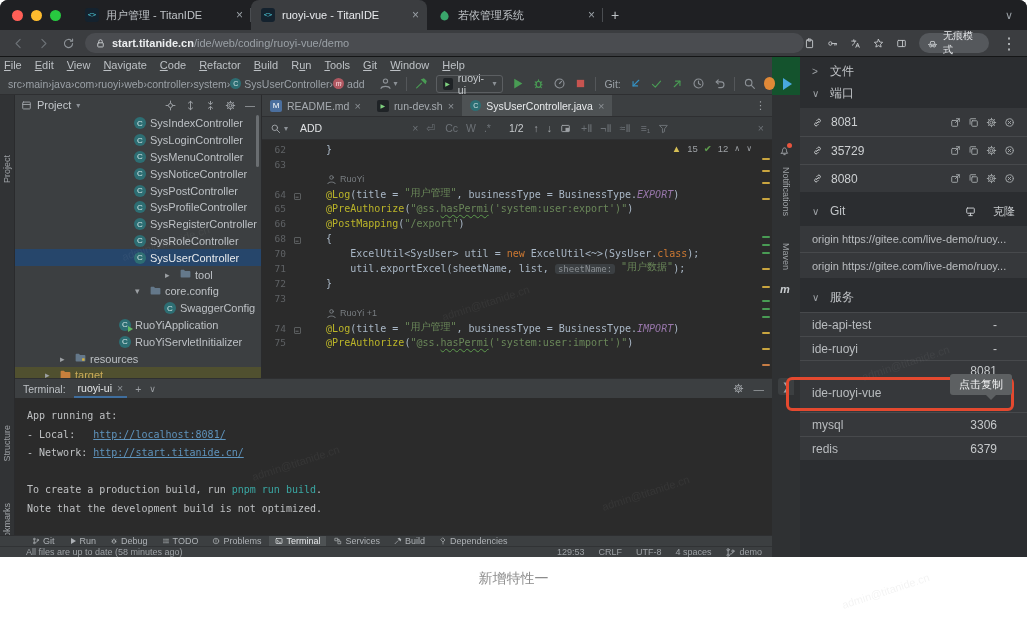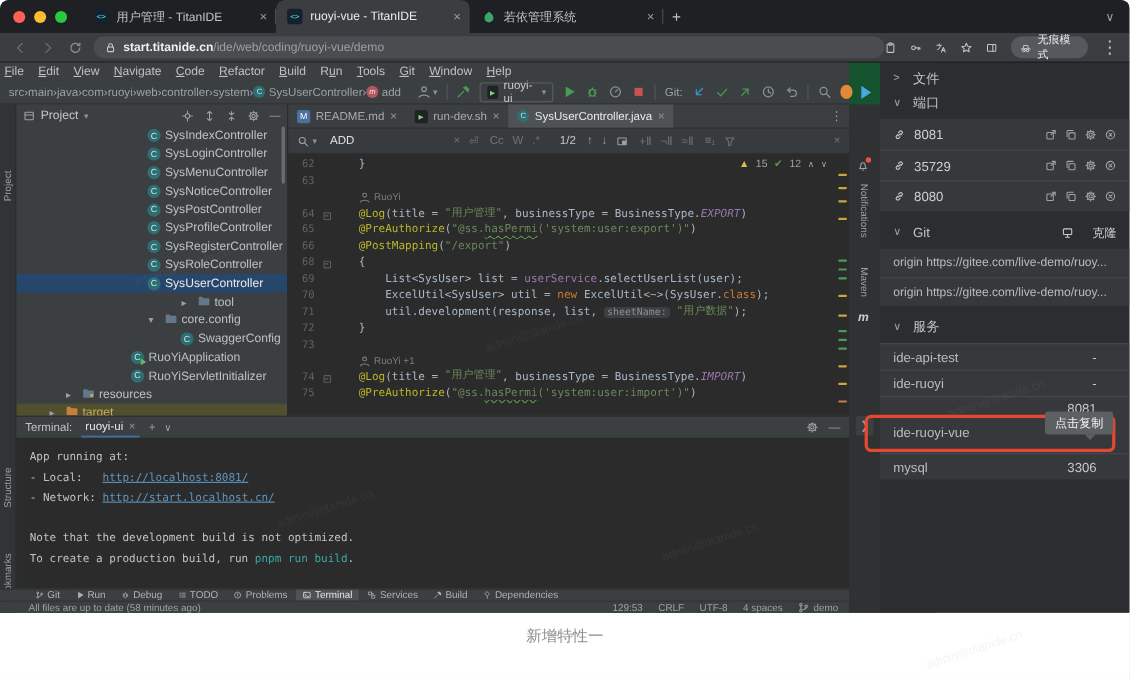--- a/index.html
+++ b/index.html
@@ -636,23 +636,22 @@
               <div class="line"><span class="gut">62</span><span class="fold"></span><span class="c-p">    }</span></div>
               <div class="line"><span class="gut">63</span><span class="fold"></span></div>
               <div class="line"><span class="gut"></span><span class="fold"></span><span class="inlay" style="padding-left:24px"><span class="ic small "><svg viewBox="0 0 16 16">
                       <circle cx="8" cy="5" r="2.6"></circle>
                       <path d="M2.5 14c1-3.2 10-3.2 11 0"></path>
                     </svg></span><span>RuoYi</span></span></div>
               <div class="line"><span class="gut">64</span><span class="fold"><span class="fbox">−</span></span><span class="c-p">    </span><span class="c-a">@Log</span><span class="c-p">(title = </span><span class="c-s">"用户管理"</span><span class="c-p">, businessType = BusinessType.</span><span class="c-c">EXPORT</span><span class="c-p">)</span></div>
               <div class="line"><span class="gut">65</span><span class="fold"></span><span class="c-p">    </span><span class="c-a">@PreAuthorize</span><span class="c-p">(</span><span class="c-s">"@ss.</span><span class="c-sq">hasPermi</span><span class="c-s">('system:user:export')"</span><span class="c-p">)</span></div>
               <div class="line"><span class="gut">66</span><span class="fold"></span><span class="c-p">    </span><span class="c-a">@PostMapping</span><span class="c-p">(</span><span class="c-s">"/export"</span><span class="c-p">)</span></div>
               <div class="line"><span class="gut">68</span><span class="fold"><span class="fbox">−</span></span><span class="c-p">    {</span></div>
-              <div class="line"><span class="gut">69</span><span class="fold"></span><span class="c-p">        List&lt;SysUser&gt; list = </span><span class="c-f">userService</span><span class="c-p">.selectUserList(user);</span></div>
               <div class="line"><span class="gut">70</span><span class="fold"></span><span class="c-p">        ExcelUtil&lt;SysUser&gt; util = </span><span class="c-k">new </span><span class="c-p">ExcelUtil&lt;~&gt;(SysUser.</span><span class="c-k">class</span><span class="c-p">);</span></div>
-              <div class="line"><span class="gut">71</span><span class="fold"></span><span class="c-p">        util.development(response, list, </span><span class="c-h">sheetName:</span><span class="c-p"> </span><span class="c-s">"用户数据"</span><span class="c-p">);</span></div>
+              <div class="line"><span class="gut">71</span><span class="fold"></span><span class="c-p">        util.exportExcel(sheetName, list, </span><span class="c-h">sheetName:</span><span class="c-p"> </span><span class="c-s">"用户数据"</span><span class="c-p">);</span></div>
               <div class="line"><span class="gut">72</span><span class="fold"></span><span class="c-p">    }</span></div>
               <div class="line"><span class="gut">73</span><span class="fold"></span></div>
               <div class="line"><span class="gut"></span><span class="fold"></span><span class="inlay" style="padding-left:24px"><span class="ic small "><svg viewBox="0 0 16 16">
                       <circle cx="8" cy="5" r="2.6"></circle>
                       <path d="M2.5 14c1-3.2 10-3.2 11 0"></path>
                     </svg></span><span>RuoYi +1</span></span></div>
               <div class="line"><span class="gut">74</span><span class="fold"><span class="fbox">−</span></span><span class="c-p">    </span><span class="c-a">@Log</span><span class="c-p">(title = </span><span class="c-s">"用户管理"</span><span class="c-p">, businessType = BusinessType.</span><span class="c-c">IMPORT</span><span class="c-p">)</span></div>
               <div class="line"><span class="gut">75</span><span class="fold"></span><span class="c-p">    </span><span class="c-a">@PreAuthorize</span><span class="c-p">(</span><span class="c-s">"@ss.</span><span class="c-sq">hasPermi</span><span class="c-s">('system:user:import')"</span><span class="c-p">)</span></div>
             </div>
           <div class="inspect">
@@ -698,24 +697,24 @@
                 <circle cx="8" cy="8" r="4.6"></circle>
                 <path d="M8 1.8v1.6M8 12.6v1.6M1.8 8h1.6M12.6 8h1.6M3.6 3.6l1.2 1.2M11.2 11.2l1.2 1.2M12.4 3.6l-1.2 1.2M4.8 11.2l-1.2 1.2"></path>
               </svg>
             </span>
           <span>—</span>
         </span>
       </div>
       <div class="termbody" id="termbody">
           <div class="tline"><span>App running at:</span></div>
           <div class="tline"><span>- Local:   </span><span class="tlink">http://localhost:8081/</span></div>
-          <div class="tline"><span>- Network: </span><span class="tlink">http://start.localhost.cn/</span></div>
+          <div class="tline"><span>- Network: </span><span class="tlink">http://start.titanide.cn/</span></div>
           <div class="tline"> </div>
+          <div class="tline"><span>To create a production build, run </span><span class="tcmd">pnpm run build</span><span>.</span></div>
           <div class="tline"><span>Note that the development build is not optimized.</span></div>
-          <div class="tline"><span>To create a production build, run </span><span class="tcmd">pnpm run build</span><span>.</span></div>
         </div>
 
       <div class="bottombar" id="bottombar">
           <span class="bbi">
             <span class="ic small ">
               <svg viewBox="0 0 16 16">
                 <circle cx="4.5" cy="4" r="1.6"></circle>
                 <circle cx="4.5" cy="12" r="1.6"></circle>
                 <circle cx="11.5" cy="6" r="1.6"></circle>
                 <path d="M4.5 5.6v4.8M11.5 7.6c0 2-2 2.4-4 2.8"></path>
@@ -988,20 +987,24 @@
               <div class="srow special">
                 <span class="sport-top">8081</span>
                 <span class="sname">ide-ruoyi-vue</span>
                 <span class="redbox"></span>
                 <span class="tip">点击复制</span>
               </div>
               <div class="srow">
                 <span>mysql</span>
                 <span class="pval">3306</span>
               </div>
+              <div class="srow">
+                <span>redis</span>
+                <span class="pval">6379</span>
+              </div>
             </div>
         </div>
       </div>
 
       <div class="watermark" style="left:120px;top:180px;">admin@titanide.cn</div>
       <div class="watermark" style="left:440px;top:240px;">admin@titanide.cn</div>
       <div class="watermark" style="left:250px;top:400px;">admin@titanide.cn</div>
       <div class="watermark" style="left:600px;top:430px;">admin@titanide.cn</div>
       <div class="watermark" style="left:860px;top:300px;">admin@titanide.cn</div>
     </div>

